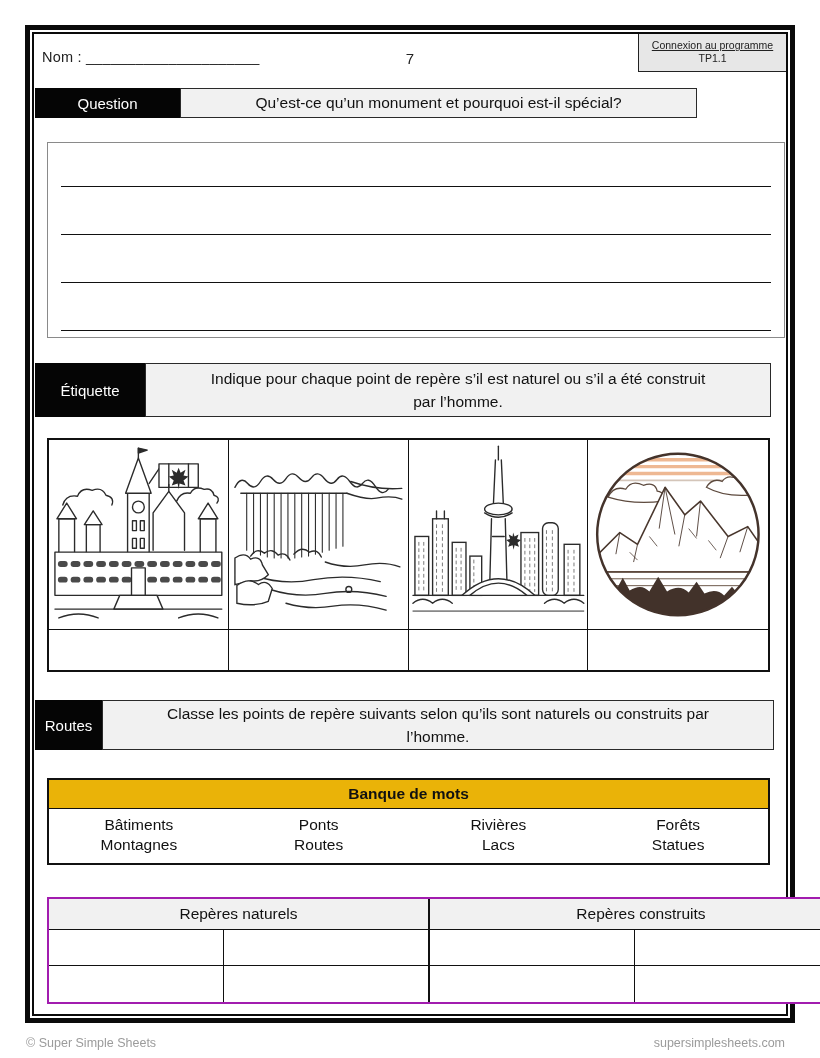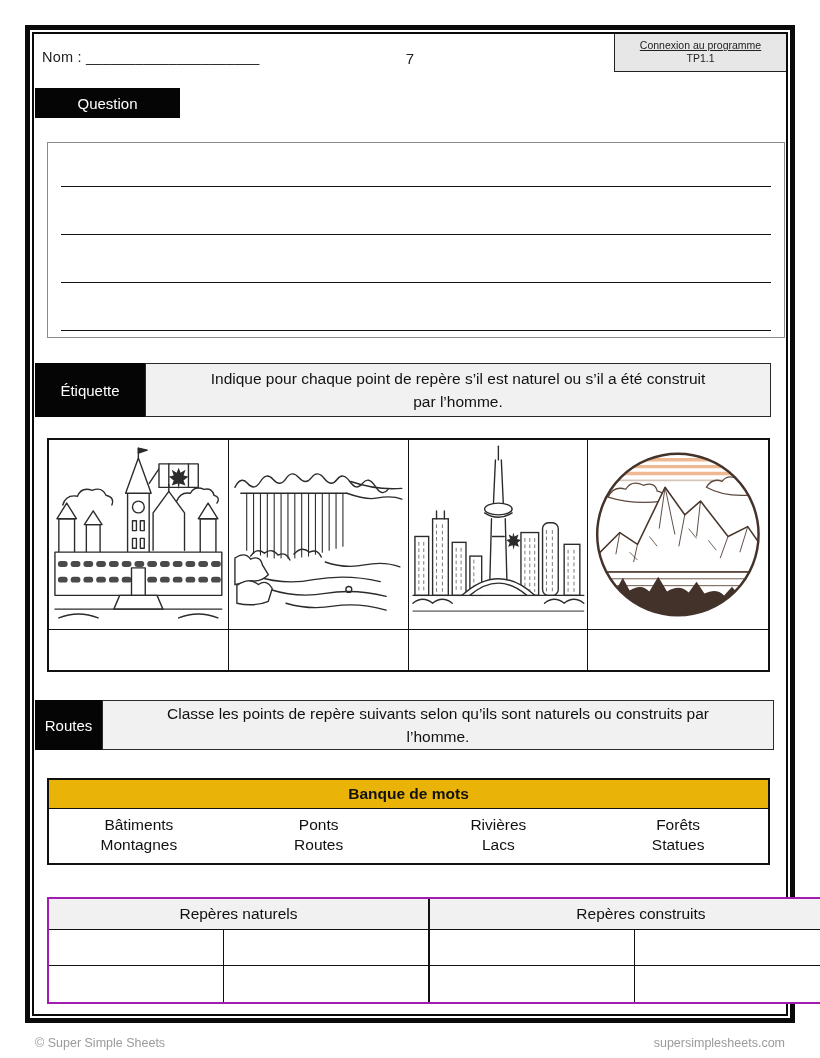--- a/index.html
+++ b/index.html
@@ -5,21 +5,21 @@
   html,body { margin:0; padding:0; background:#ffffff; }
   body { width:820px; height:1058px; }
   .page { position:relative; width:820px; height:1058px; background:#fff;
           font-family:"Liberation Sans","DejaVu Sans",sans-serif; color:#1a1a1a; overflow:hidden; }
 
   .sheet { position:absolute; left:25px; top:25px; width:770px; height:998px;
            box-sizing:border-box; border:5px solid #0a0a0a; padding:2px; }
   .sheet-inner { position:relative; width:100%; height:100%; box-sizing:border-box;
                  border:2px solid #0a0a0a; }
 
-  .program-box { position:absolute; top:0; right:0; width:172px; height:38px;
+  .program-box { position:absolute; top:0; right:0; width:148px; height:38px;
                  background:#e7e7e7; border-left:1.5px solid #222; border-bottom:1.5px solid #222;
                  box-sizing:border-box; text-align:center; padding-top:5px; }
   .program-line1 { font-size:10.5px; text-decoration:underline; color:#222; }
   .program-line2 { font-size:10.5px; color:#222; margin-top:1px; }
 
   .header-row { position:absolute; top:14px; left:8px; right:8px; height:26px; }
   .nom { font-size:14.5px; color:#222; letter-spacing:0.2px; }
   .pagenum { position:absolute; left:0; right:0; top:2px; text-align:center; font-size:15px; color:#222; }
 
   .section-row { position:absolute; display:flex; }
@@ -69,21 +69,21 @@
   .sort-headers { display:grid; grid-template-columns:343fr 380fr; height:30px;
                   background:#f1f1f1; border-bottom:1.5px solid #111; }
   .sort-header { display:flex; align-items:center; justify-content:center; font-size:15.5px; color:#111; }
   .sort-header:first-child { border-right:2px solid #111; }
   .sort-body { display:grid; grid-template-columns:158fr 185fr 185fr 195fr; grid-auto-rows:36px; }
   .sort-cell { border-right:1.5px solid #111; box-sizing:border-box; }
   .sort-cell:nth-child(-n+4) { border-bottom:1.5px solid #111; }
   .sort-cell:nth-child(4n) { border-right:none; }
   .sort-cell:nth-child(2), .sort-cell:nth-child(6) { border-right:2px solid #111; }
 
-  .footer { position:absolute; left:35px; right:35px; top:1036px; display:flex;
+  .footer { position:absolute; left:26px; right:35px; top:1036px; display:flex;
             justify-content:space-between; font-size:12.5px; color:#9b9b9b; }
 </style>
 </head>
 <body>
 
 <div class="page">
   <div class="sheet">
     <div class="sheet-inner">
 
       <div class="program-box">
@@ -91,20 +91,21 @@
         <div class="program-line2">TP1.1</div>
       </div>
 
       <div class="header-row">
         <span class="nom">Nom : _____________________</span>
         <span class="pagenum">7</span>
       </div>
 
       <div class="section-row q-row">
         <div class="black-label q-label">Question</div>
+        <div class="prompt-box q-prompt">Qu’est-ce qu’un monument et pourquoi est-il spécial?</div>
       </div>
 
       <div class="answer-box">
         <div class="answer-line al1"></div>
         <div class="answer-line al2"></div>
         <div class="answer-line al3"></div>
         <div class="answer-line al4"></div>
       </div>
 
       <div class="section-row e-row">

